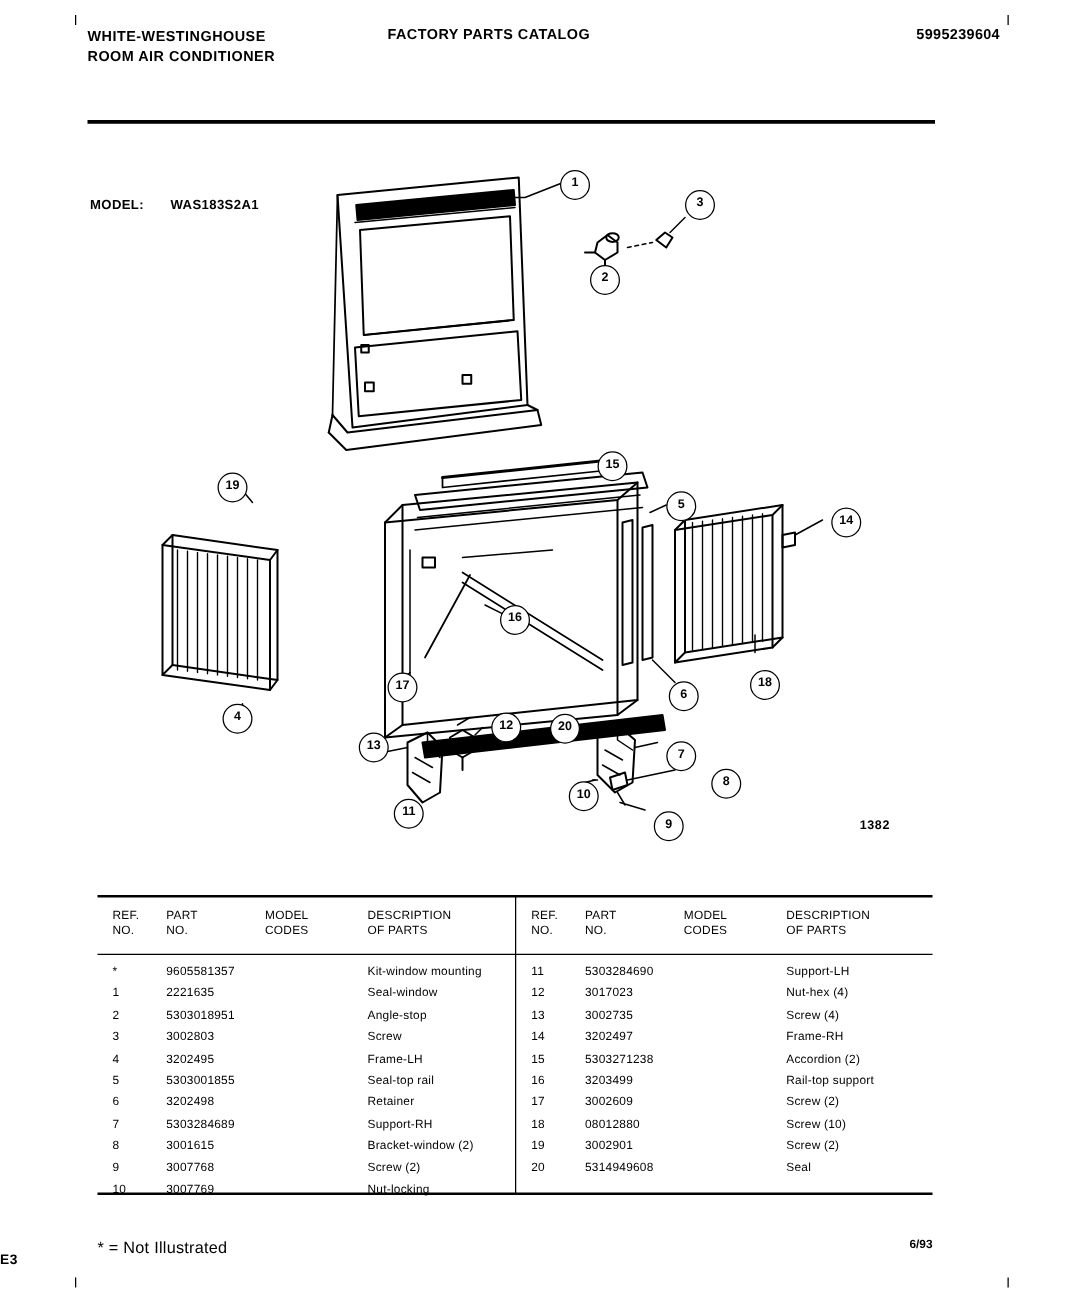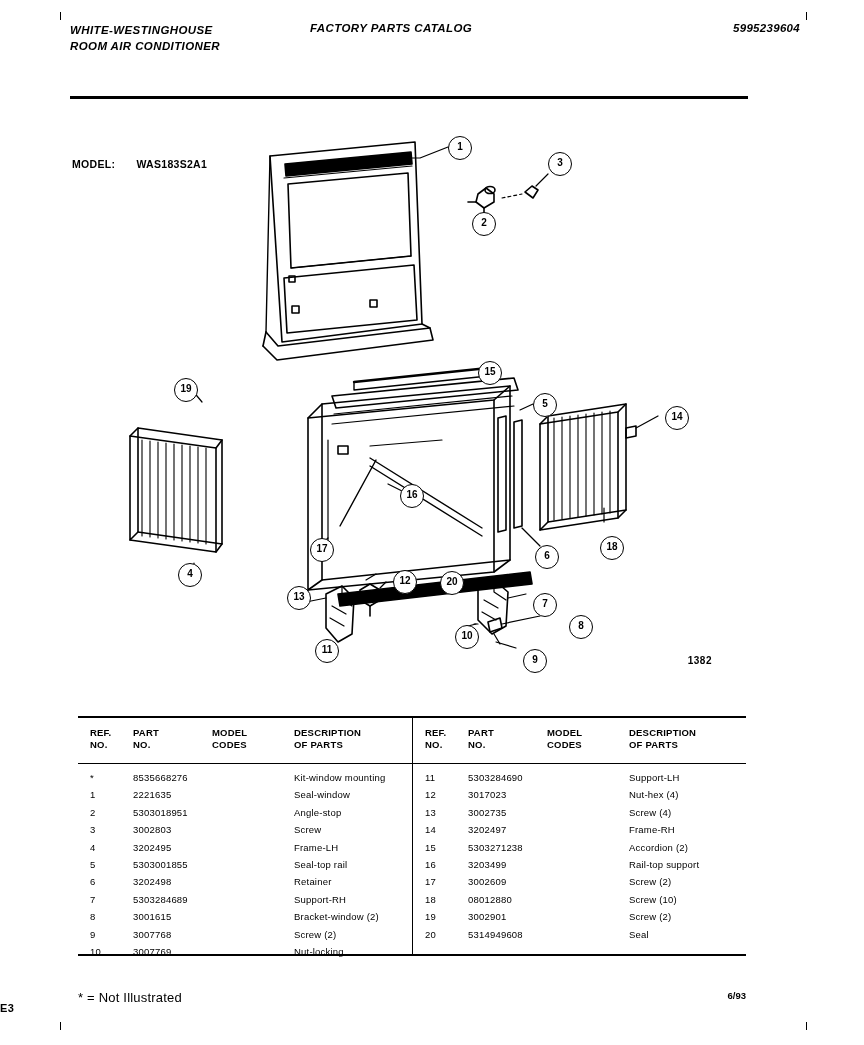--- a/index.html
+++ b/index.html
@@ -21,21 +21,20 @@
     width: 864px;
     height: 1045px;
   }
   
   .hdr {
     position: absolute;
     left: 70px;
     top: 22px;
     width: 730px;
     height: 44px;
-    font-style: italic;
   }
   .hdr-left {
     position: absolute;
     left: 0; top: 0;
     font-size: 11.5px;
     font-weight: bold;
     letter-spacing: 0.4px;
     line-height: 16px;
   }
   .hdr-center {
@@ -143,21 +142,21 @@
     width: 334px;
     height: 240px;
   }
   .half.left { left: 0; }
   .half.right { left: 335px; }
 
   .hdr-cell {
     position: absolute;
     top: 11px;
     font-size: 9.5px;
-    font-weight: bold;
+    font-weight: normal;
     line-height: 12px;
     letter-spacing: 0.2px;
   }
   .col-ref  { left: 12px;  width: 52px; }
   .col-part { left: 55px;  width: 80px; }
   .col-code { left: 134px; width: 60px; }
   .col-desc { left: 216px; width: 110px; }
 
   .rows {
     position: absolute;
@@ -400,21 +399,21 @@
         <div>MODEL</div>
         <div>CODES</div>
       </div>
       <div class="hdr-cell col-desc">
         <div>DESCRIPTION</div>
         <div>OF PARTS</div>
       </div>
       <div class="rows" id="rows-left">
           <div class="row">
             <span class="c-ref">*</span>
-            <span class="c-part">8535668276</span>
+            <span class="c-part">9605581357</span>
             <span class="c-code"></span>
             <span class="c-desc">Kit-window mounting</span>
           </div>
           <div class="row">
             <span class="c-ref">1</span>
             <span class="c-part">2221635</span>
             <span class="c-code"></span>
             <span class="c-desc">Seal-window</span>
           </div>
           <div class="row">

